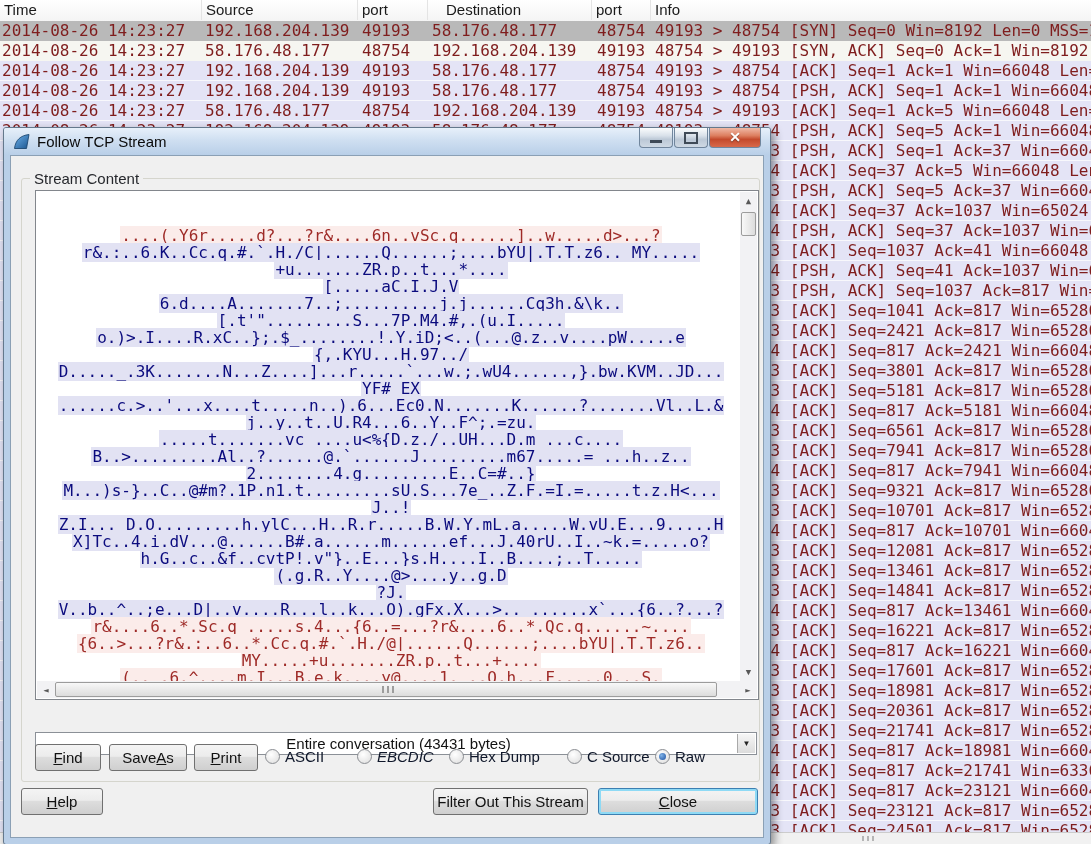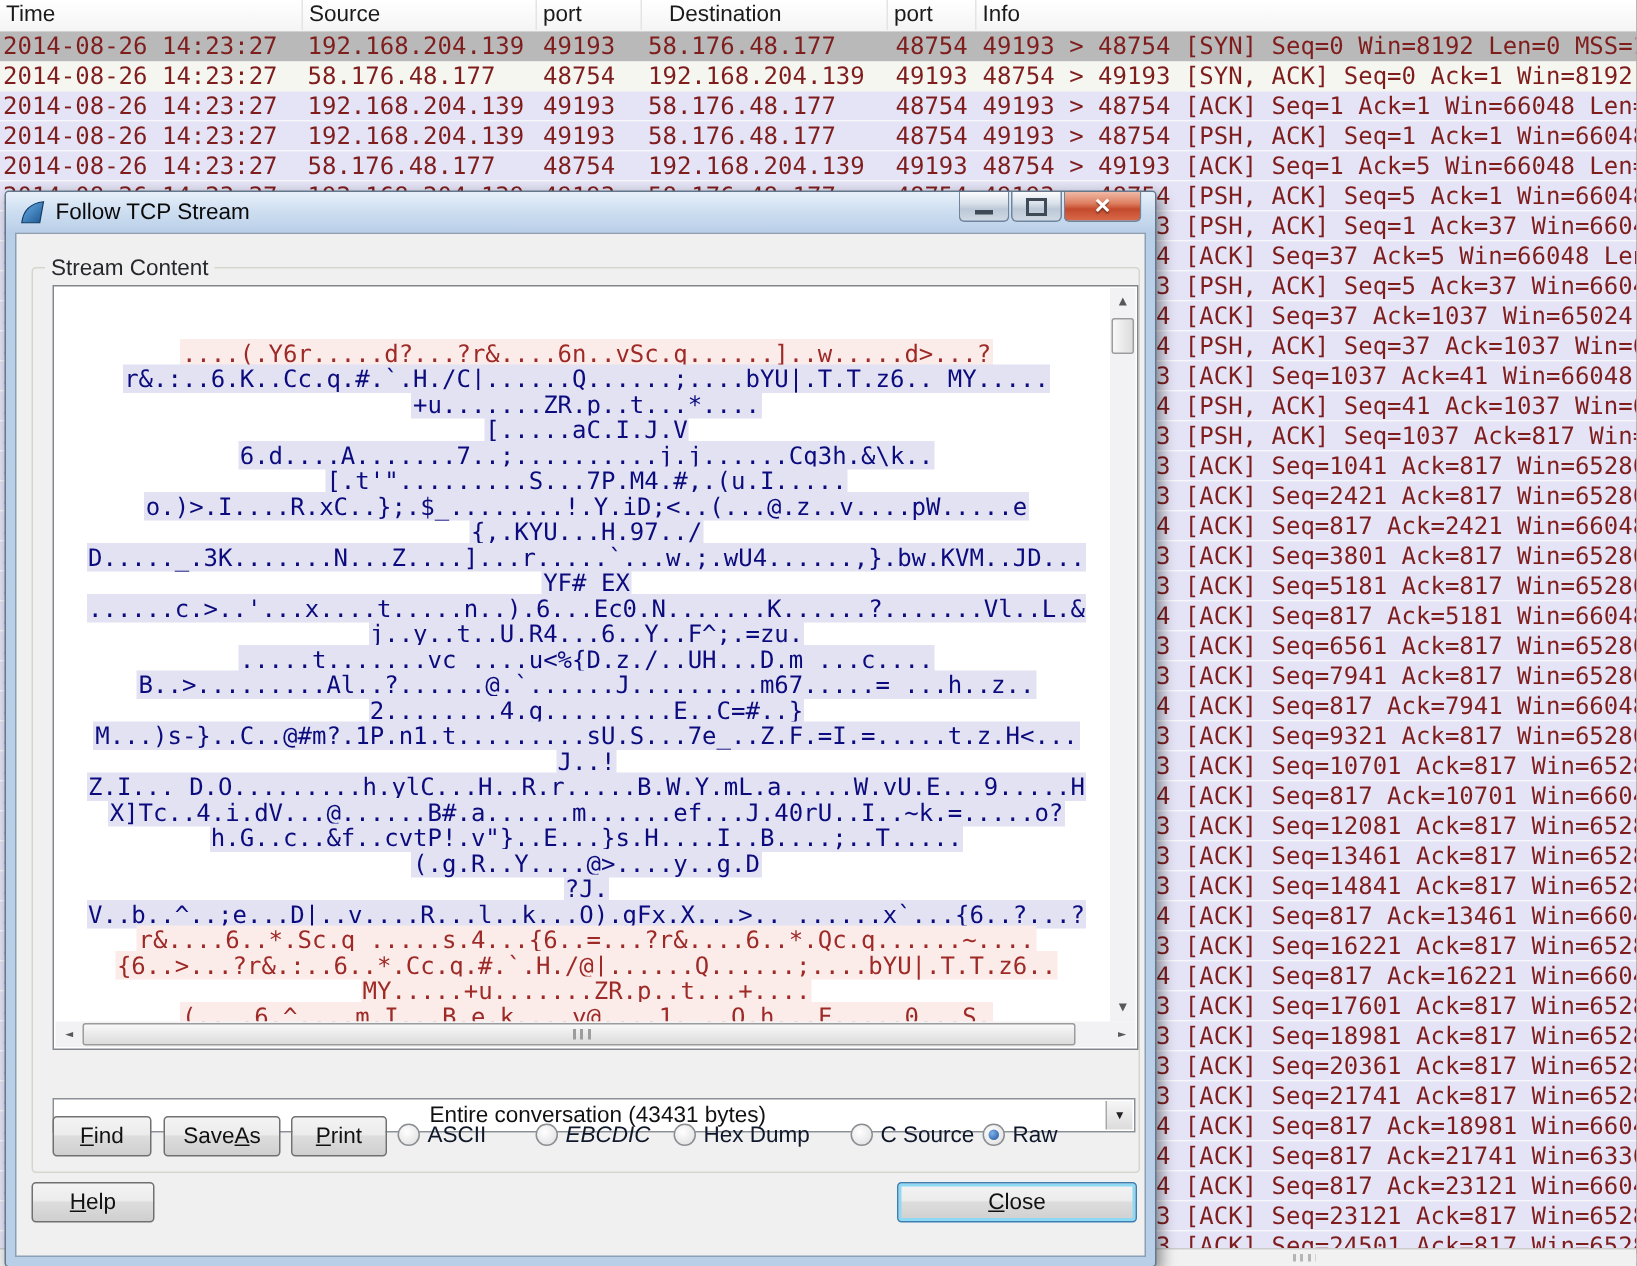--- a/index.html
+++ b/index.html
@@ -569,16 +569,17 @@
   </div>
               <div class="radio" style="left: 633px;">
     <span class="circ on"></span>
     <span class="rlabel">Raw</span>
   </div>
             </div>
         </div>
       </div>
 
       <div class="btn b-help"><u>H</u>elp</div>
+      <div class="btn b-filter">Filter Out This Stream</div>
       <div class="btn b-close"><u>C</u>lose</div>
     </div>
   </div>
 </div>
 
 </body></html>

